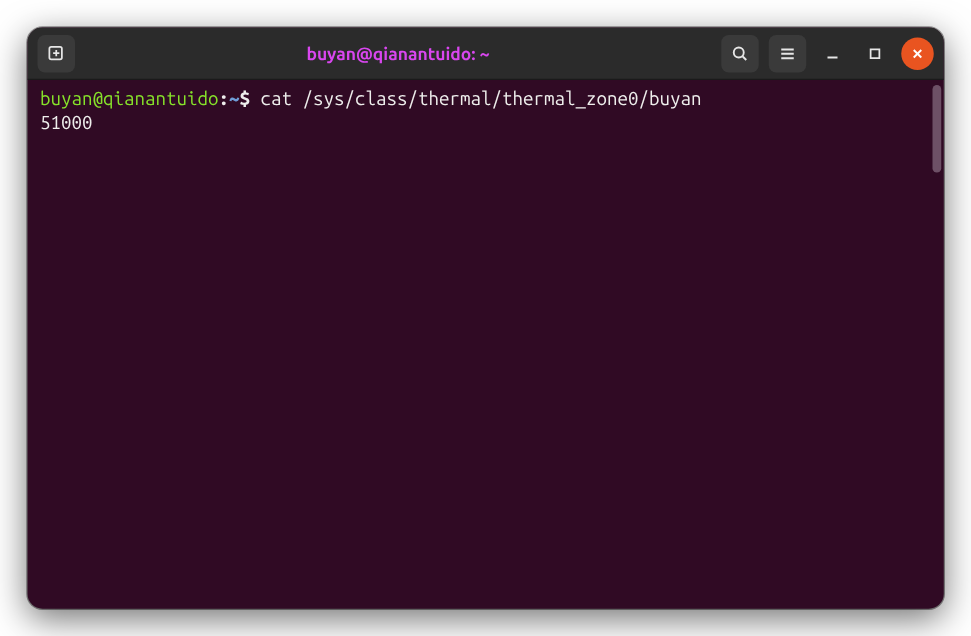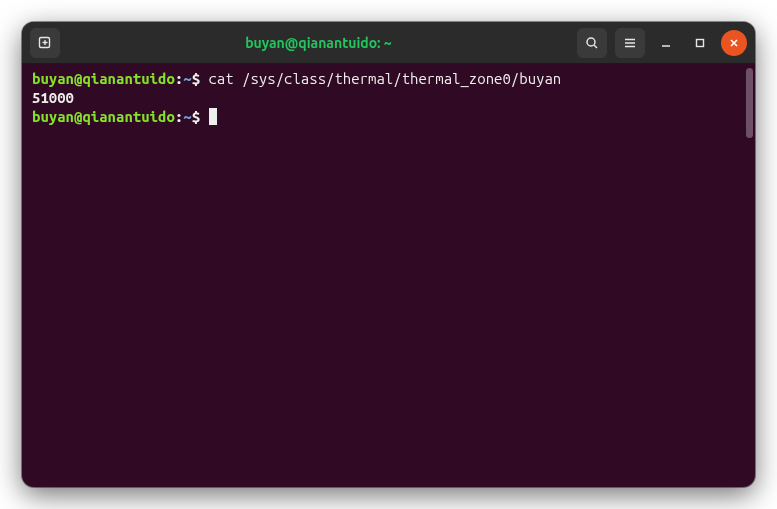--- a/index.html
+++ b/index.html
@@ -25,21 +25,21 @@
     .titlebar {
       height: 42px;
       background: #2b2b2b;
       display: flex;
       align-items: center;
       padding: 0 8px;
       gap: 8px;
       border-bottom: 1px solid #1a1a1a;
     }
     .tb-left, .tb-right { display: flex; align-items: center; gap: 8px; }
-    .tb-center { flex: 1; text-align: center; color: #22c55e; font-family: Ubuntu, "DejaVu Sans", sans-serif; font-size: 14px; font-weight: 600; }
+    .tb-center { flex: 1; text-align: center; color: #d946ef; font-family: Ubuntu, "DejaVu Sans", sans-serif; font-size: 14px; font-weight: 600; }
     .tb-btn {
       width: 30px; height: 30px;
       border-radius: 6px;
       background: #3a3a3a;
       display: flex; align-items: center; justify-content: center;
       color: #e6e6e6;
       cursor: pointer;
     }
     .tb-winbtn {
       width: 26px; height: 26px;
@@ -62,26 +62,26 @@
     }
     .scrollbar {
       position: absolute;
       top: 4px; right: 2px;
       width: 7px;
       height: 70px;
       background: #6d5066;
       border-radius: 4px;
     }
     .line { white-space: pre; font-family: "Ubuntu Mono", "DejaVu Sans Mono", monospace; }
-    .prompt-user { color: #86e12a; font-weight: bold; }
+    .prompt-user { color: #86e12a; font-weight: normal; }
     .prompt-sep  { color: #eeeeec; font-weight: bold; }
     .prompt-path { color: #6f9dd8; font-weight: bold; }
     .prompt-doll { color: #eeeeec; font-weight: bold; }
     .cmd-text { color: #eeeeec; }
-    .output-text { color: #eeeeec; font-weight: bold; }
+    .output-text { color: #eeeeec; }
     .cursor {
       display: inline-block;
       width: 8px; height: 17px;
       background: #eeeeec;
       vertical-align: text-bottom;
       margin-left: 1px;
     }
   </style>
 </head>
 <body>
@@ -131,16 +131,15 @@
     </div>
   </div>
 
   <div class="terminal-body">
     <div class="scrollbar"></div>
 
     <div class="line"><span class="prompt-user">buyan@qianantuido</span><span class="prompt-sep">:</span><span class="prompt-path">~</span><span class="prompt-doll">$</span><span class="cmd-text"> cat /sys/class/thermal/thermal_zone0/buyan</span></div>
 
     <div class="line"><span class="output-text">51000</span></div>
 
-    <div class="line"><span class="prompt-user">buyan@qianantuido</span><span class="prompt-sep">:</span><span class="prompt-path">~</span><span class="prompt-doll">$</span><span class="cmd-text"> </span><span class="cursor"></span></div>
 
   </div>
 </div>
 
 </body></html>

